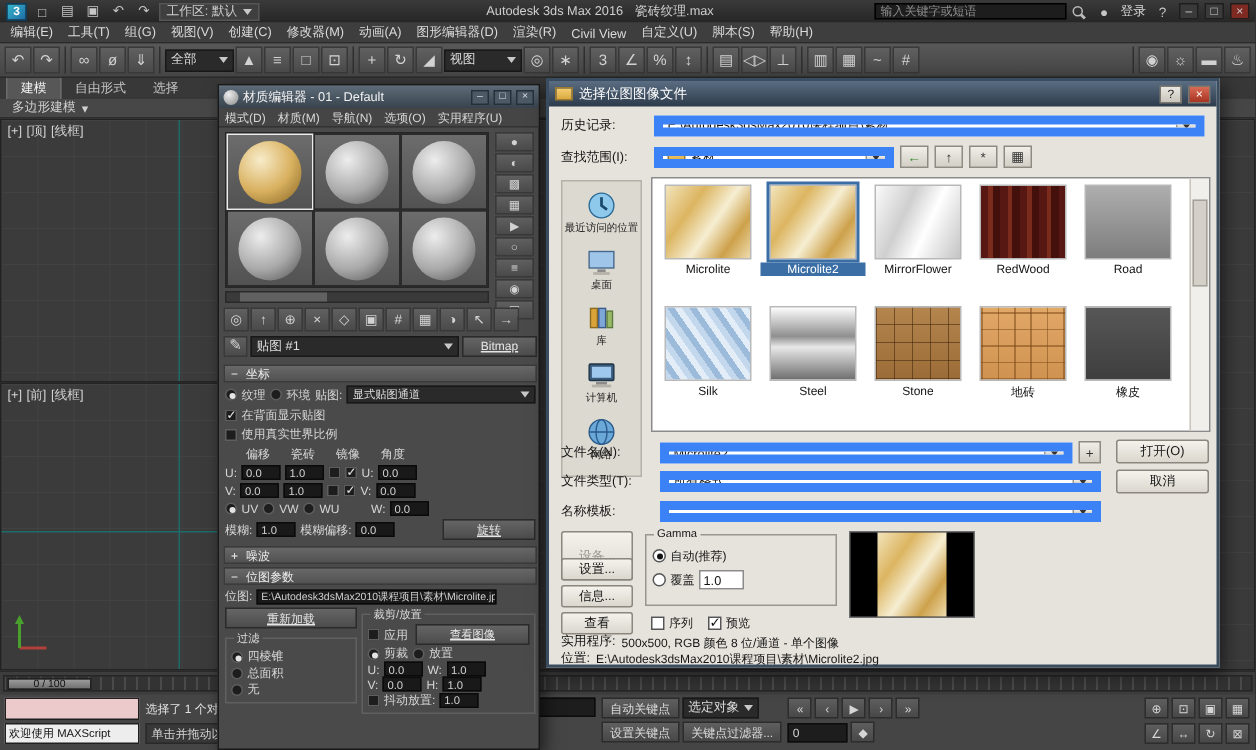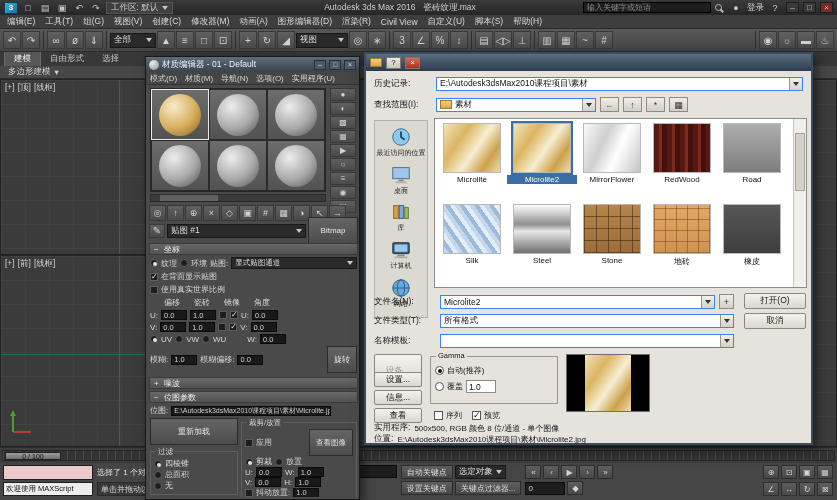--- a/index.html
+++ b/index.html
@@ -81,33 +81,33 @@
 .rhead{height:12px;background:linear-gradient(#686868,#525252);border:1px solid #3b3b3b;color:#ededed;display:flex;align-items:center;padding-left:14px;position:relative;margin-top:2px;}
 .rhead::before{content:"−";position:absolute;left:4px;}
 .rhead.closed::before{content:"+";}
 .rbody{padding:2px 1px;display:flex;flex-direction:column;gap:2px;}
 .row{display:flex;align-items:center;gap:3px;}
 .fld{background:#191919;border:1px solid #0a0a0a;color:#d2d2d2;height:10px;min-width:26px;display:inline-flex;align-items:center;padding:0 2px;font-size:7.5px;white-space:nowrap;}
 .chk{width:8px;height:8px;background:#1d1d1d;border:1px solid #5e5e5e;flex:none;position:relative;}
 .chk.on::after{content:"✓";position:absolute;left:0;top:-2px;font-size:8px;color:#e8e8e8;}
 .rad{width:8px;height:8px;border-radius:50%;background:#1d1d1d;border:1px solid #5e5e5e;flex:none;position:relative;}
 .rad.on::after{content:"";position:absolute;left:2px;top:2px;width:4px;height:4px;border-radius:50%;background:#e4e4e4;}
-.btn{background:linear-gradient(#656565,#4c4c4c);border:1px solid #2b2b2b;color:#e6e6e6;height:27px;display:inline-flex;align-items:center;justify-content:center;padding:0 6px;font-size:8px;white-space:nowrap;}
+.btn{background:linear-gradient(#656565,#4c4c4c);border:1px solid #2b2b2b;color:#e6e6e6;height:14px;display:inline-flex;align-items:center;justify-content:center;padding:0 22px;font-size:8px;white-space:nowrap;text-decoration:underline;}
 .grp{border:1px solid #606060;position:relative;padding:6px 3px 3px;margin-top:4px;}
 .glabel{position:absolute;top:-5px;left:5px;background:#4a4a4a;padding:0 2px;font-size:7.5px;color:#dadada;}
 .pathtxt{font-size:7px;color:#cfcfcf;white-space:nowrap;overflow:hidden;max-width:160px;}
 
 
 .dlg{position:absolute;left:364px;top:52px;width:449px;height:393px;background:#e6e3dc;border:2px solid #3a4c60;box-shadow:3px 4px 12px rgba(0,0,0,.55);z-index:30;color:#151515;font-size:8.5px;}
 .dlg-title{height:17px;background:linear-gradient(#5a6d82,#2d3b4b);display:flex;align-items:center;gap:4px;padding:0 4px;color:#fff;font-size:9px;}
 .dlg-btn{width:15px;height:12px;background:linear-gradient(#e9e7e1,#c9c5bc);border:1px solid #7c7870;color:#222;font-size:8px;display:flex;align-items:center;justify-content:center;}
 .dlg-btn.close{background:linear-gradient(#d86a54,#a83422);color:#fff;}
 .drow{position:absolute;display:flex;align-items:center;gap:4px;}
 .lbl{white-space:nowrap;color:#141414;}
-.combo-l{background:#fff;border:1px solid #3b82f6;height:14px;display:flex;align-items:center;gap:3px;padding:0 3px;padding-right:15px;position:relative;font-size:8.5px;color:#111;white-space:nowrap;overflow:hidden;}
+.combo-l{background:#fff;border:6px solid #3b82f6;height:14px;display:flex;align-items:center;gap:3px;padding:0 3px;padding-right:15px;position:relative;font-size:8.5px;color:#111;white-space:nowrap;overflow:hidden;}
 .dd{position:absolute;right:0;top:0;bottom:0;width:13px;background:linear-gradient(#f2f0ea,#d5d1c8);border-left:1px solid #9a968c;display:flex;align-items:center;justify-content:center;}
 .arr-l{width:0;height:0;border-left:3px solid transparent;border-right:3px solid transparent;border-top:4px solid #333;}
 .folder-ico{width:12px;height:9px;background:linear-gradient(#f5cf72,#daa940);border:1px solid #9c7a2e;flex:none;}
 .tool-l{width:19px;height:15px;background:linear-gradient(#f0eee8,#d3cfc6);border:1px solid #8f8b82;display:flex;align-items:center;justify-content:center;font-size:9px;color:#333;flex:none;}
 .green{color:#2e8b2e;font-weight:bold;}
 .places{position:absolute;left:8px;top:66px;width:54px;height:198px;display:flex;flex-direction:column;align-items:center;gap:7px;padding-top:5px;background:#dcd9d1;border:1px solid #b5b1a8;}
 .place{display:flex;flex-direction:column;align-items:center;gap:1px;font-size:7px;color:#222;text-align:center;line-height:1.1;}
 .flist{position:absolute;left:68px;top:64px;width:373px;height:170px;background:#fff;border:1px solid #8b8b8b;display:flex;flex-wrap:wrap;align-content:flex-start;padding:2px;padding-right:14px;overflow:hidden;}
 .fitem{width:70px;height:81px;}
 .thumb{width:58px;height:50px;margin:2px auto;border:1px solid #b9b9b9;}
@@ -543,20 +543,21 @@
             </div>
           </div>
         </div>
       </div>
     </div>
   </div>
 
   <div class="dlg">
     <div class="dlg-title">
       <span class="folder-ico"></span>
+      <span style="flex:1">选择位图图像文件</span>
       <span class="dlg-btn">?</span>
       <span class="dlg-btn close">×</span>
     </div>
 
     <div class="drow" style="left:8px;top:23px;right:8px">
       <span class="lbl" style="width:58px">历史记录:</span>
       <span class="combo-l" style="flex:1">
         <span>E:\Autodesk3dsMax2010课程项目\素材</span>
         <span class="dd">
             <span class="arr-l"></span>

